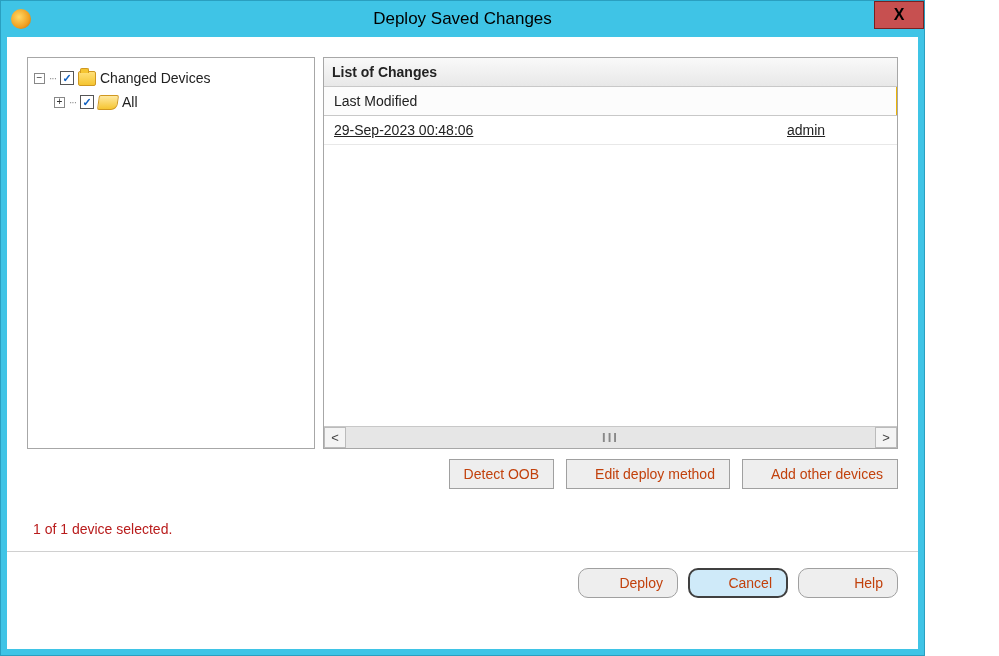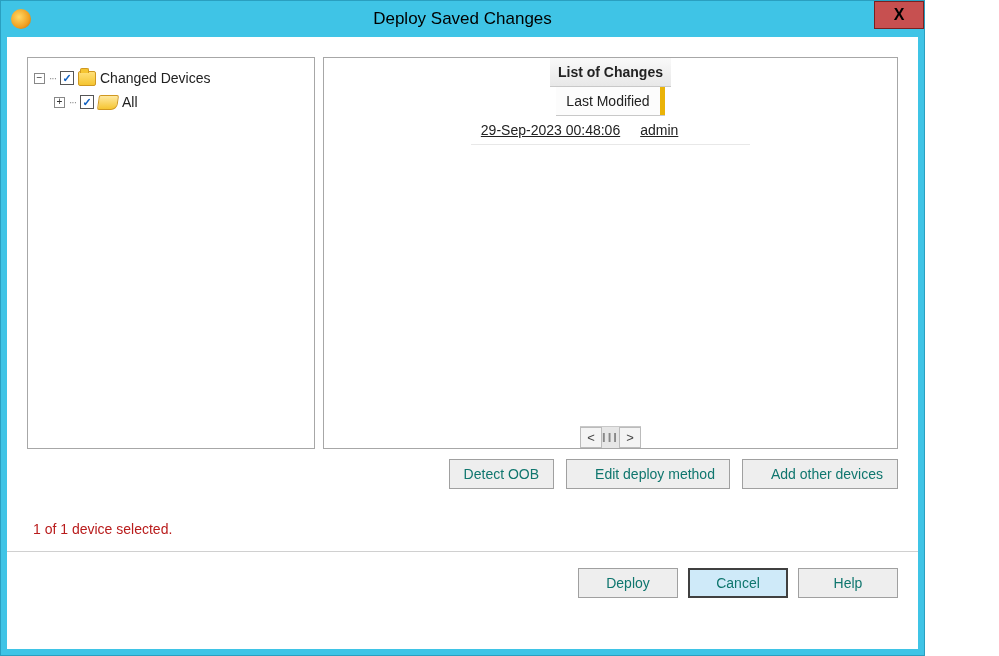--- a/index.html
+++ b/index.html
@@ -145,39 +145,38 @@
       border: 1px solid #d09820;
       border-radius: 2px 2px 6px 2px;
       transform: skewX(-8deg);
     }
     .changes-panel {
       flex: 1;
       border: 1px solid #a7a7a7;
       background: #fff;
       display: flex;
       flex-direction: column;
-      align-items: center;
     }
     .changes-header {
       background: linear-gradient(#f9f9f9, #e8e8e8);
       border-bottom: 1px solid #c8c8c8;
       padding: 6px 8px;
       font-weight: bold;
       font-size: 14px;
       color: #222;
     }
     .table-header {
       display: flex;
       border-bottom: 1px solid #c8c8c8;
     }
     .th {
       padding: 6px 10px;
       font-size: 14px;
       color: #222;
-      border-right: 5px solid #eab308;
+      border-right: 1px solid #eab308;
       background: #fcfcfc;
     }
     .th.col-modified { flex: 1; }
     .th.col-user { width: 120px; border-right: none; }
     .table-row {
       display: flex;
       border-bottom: 1px solid #e8e8e8;
     }
     .td {
       padding: 6px 10px;
@@ -224,42 +223,43 @@
       justify-content: flex-end;
       gap: 12px;
       padding: 10px 0 4px 0;
     }
     .btn {
       height: 30px;
       padding: 0 14px;
       background: #eeeeee;
       border: 1px solid #a0a0a0;
       font-size: 14px;
-      color: #0f766e;
+      color: #c2410c;
       cursor: pointer;
       min-width: 100px;
+      text-align: right;
     }
     .btn.wide { min-width: 155px; padding-left: 28px; }
     .status-row {
       padding: 28px 0 14px 6px;
       font-size: 14px;
       color: #b91c1c;
     }
     .divider {
       height: 1px;
       background: #d0d0d0;
       margin: 0 -20px;
     }
     .footer-row {
       display: flex;
       justify-content: flex-end;
       gap: 10px;
       padding: 16px 0 2px 0;
     }
-    .footer-row .btn { min-width: 100px; }
+    .footer-row .btn { min-width: 100px; border-radius: 10px; }
     .btn.highlight {
       background: #cfeaf9;
       border: 2px solid #404040;
     }
   </style>
 </head>
 <body>
 
 <div class="window">
   <div class="titlebar">

